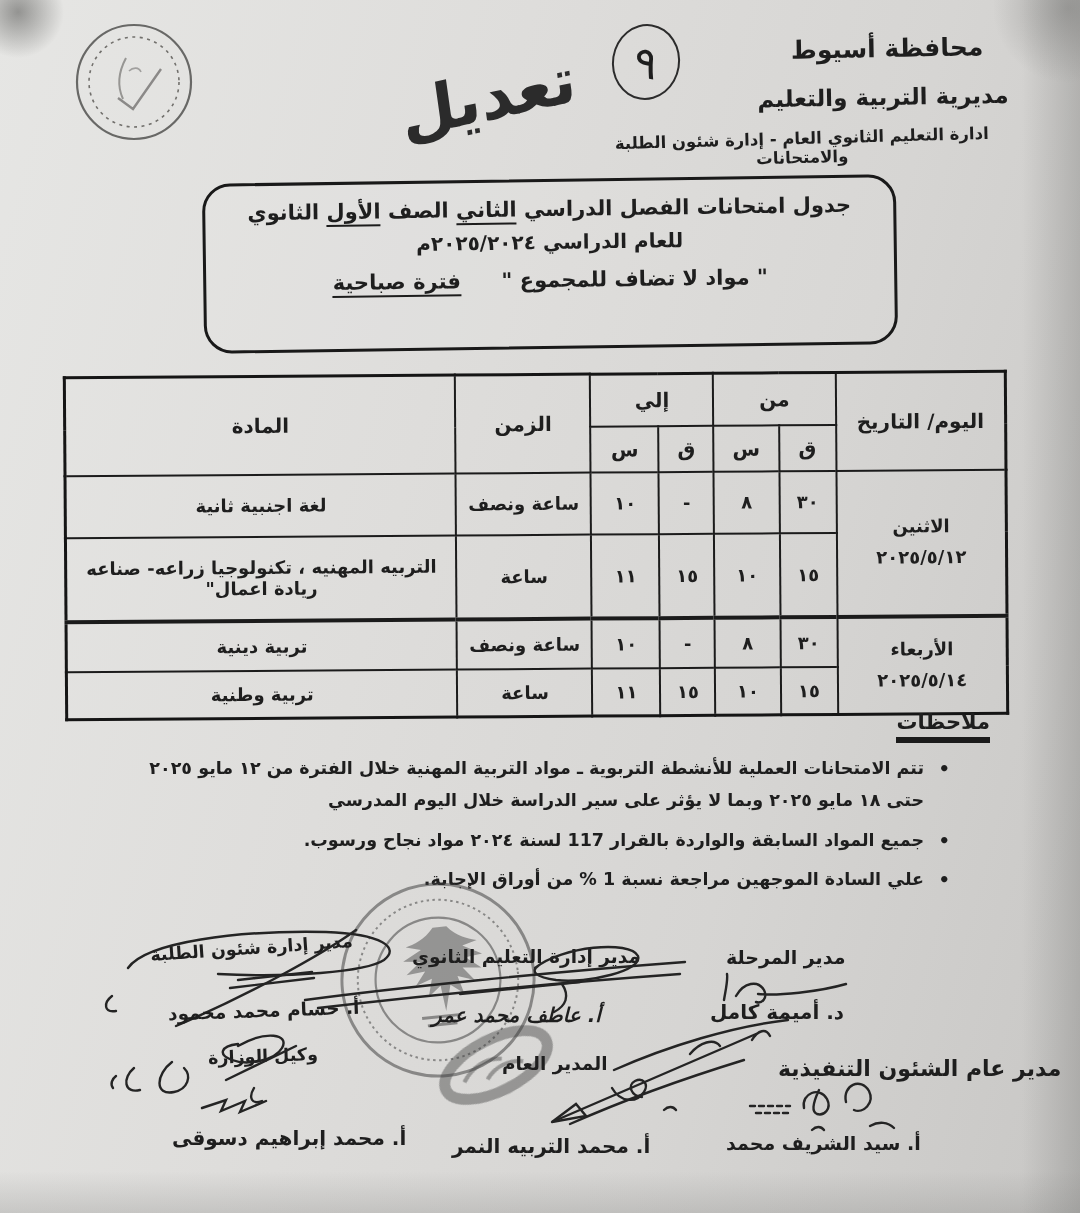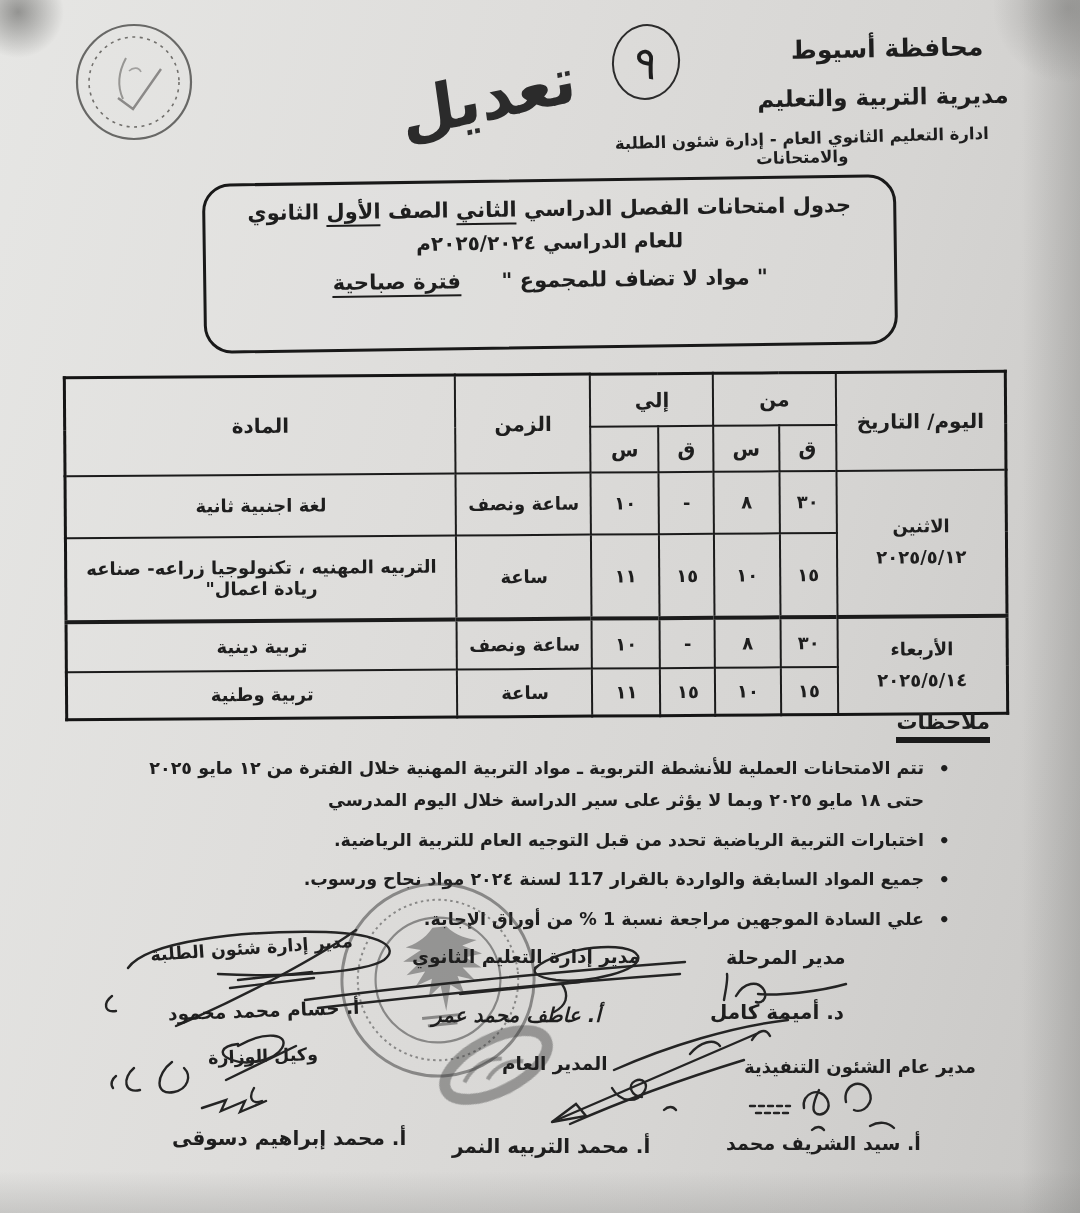--- a/index.html
+++ b/index.html
@@ -176,21 +176,20 @@
         <td>١١</td>
         <td>ساعة</td>
         <td class="subject">تربية وطنية</td>
       </tr>
     </tbody>
   </table>
 
   <div class="abs notes-h">ملاحظات</div>
   <div class="abs notes">
     <div class="note-item">تتم الامتحانات العملية للأنشطة التربوية ـ مواد التربية المهنية خلال الفترة من ١٢ مايو ٢٠٢٥ حتى ١٨ مايو ٢٠٢٥ وبما لا يؤثر على سير الدراسة خلال اليوم المدرسي</div>
-    <div class="note-item">اختبارات التربية الرياضية تحدد من قبل التوجيه العام للتربية الرياضية.</div>
     <div class="note-item">جميع المواد السابقة والواردة بالقرار 117 لسنة ٢٠٢٤ مواد نجاح ورسوب.</div>
     <div class="note-item">علي السادة الموجهين مراجعة نسبة 1 % من أوراق الإجابة.</div>
   </div>
 
   <div class="abs stamp-round sig">
     <svg width="208" height="208" viewBox="0 0 210 210">
       <g stroke="#3d3d3d" fill="none">
         <circle cx="105" cy="105" r="97" stroke-width="3"></circle>
         <circle cx="105" cy="105" r="81" stroke-width="2" stroke-dasharray="2.5 3.5"></circle>
         <circle cx="105" cy="105" r="63" stroke-width="2.2"></circle>
@@ -238,21 +237,21 @@
   </div>
   <div class="abs name" style="top:1000px;left:168px;font-size:18.5px;transform:rotate(-2deg);">أ. حسام محمد محمود</div>
 
   <div class="abs sig" style="top:1012px;left:606px;">
     <svg width="190" height="72" viewBox="0 0 190 72">
       <path class="ink" d="M8,58 C62,34 128,14 182,8"></path>
       <path class="ink" d="M84,42 c10,-12 24,-16 30,-8"></path>
       <path class="ink" d="M146,28 c6,-10 14,-12 18,-4"></path>
     </svg>
   </div>
-  <div class="abs role" style="top:1056px;left:744px;font-size:18px;">مدير عام الشئون التنفيذية</div>
+  <div class="abs role" style="top:1056px;left:778px;font-size:22px;">مدير عام الشئون التنفيذية</div>
   <div class="abs sig" style="top:1076px;left:742px;">
     <svg width="180" height="66" viewBox="0 0 180 66">
       <path class="ink" d="M8,30 h40 M14,37 h32" stroke-dasharray="5 4"></path>
       <path class="ink" d="M62,32 c-3,-15 16,-22 23,-9 c5,10 -3,17 -10,15 c-5,-2 -5,-9 2,-24"></path>
       <path class="ink" d="M104,26 c-4,-17 15,-25 23,-11 c6,12 -6,23 -15,19"></path>
       <path class="ink" d="M128,50 c9,-5 18,-4 24,2 M70,54 c4,-4 9,-4 12,0"></path>
     </svg>
   </div>
   <div class="abs name" style="top:1132px;left:726px;font-size:19px;">أ. سيد الشريف محمد</div>
 

